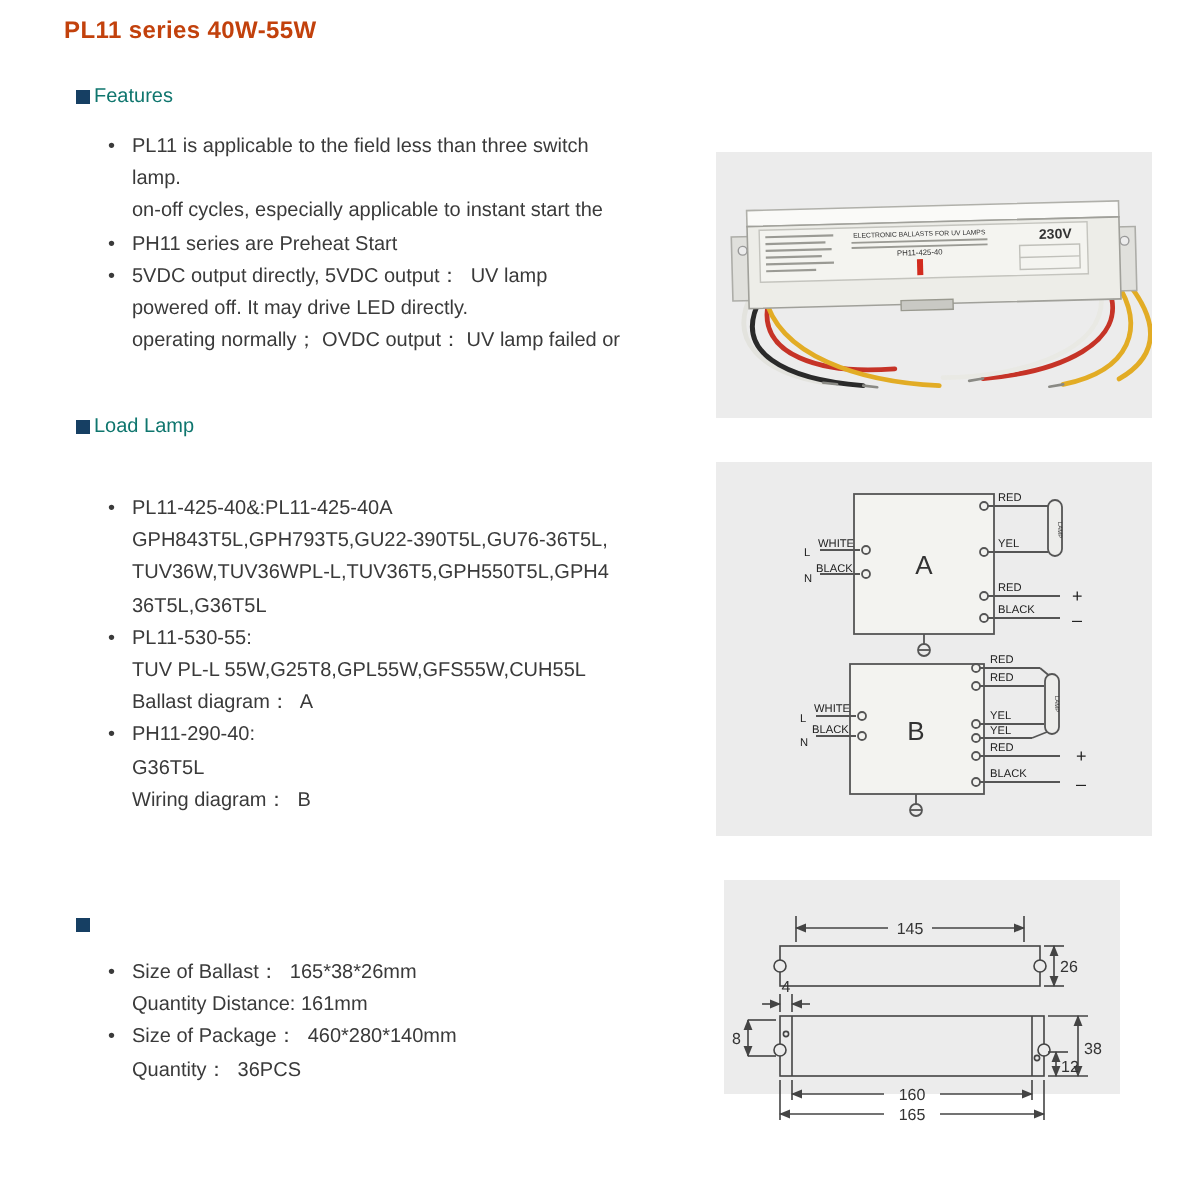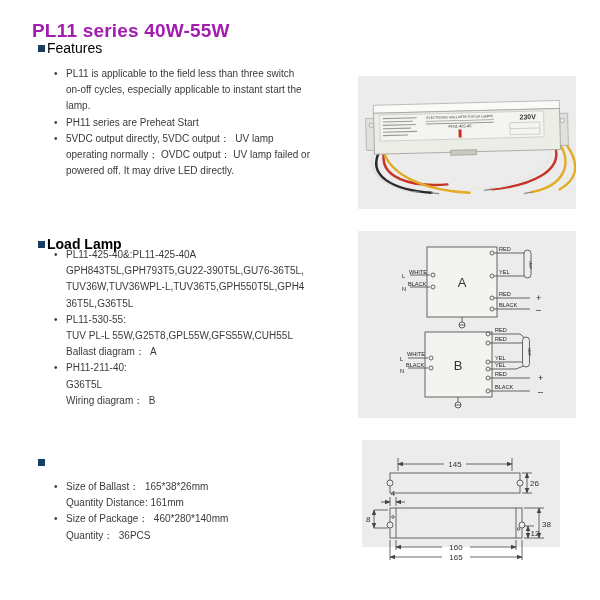--- a/index.html
+++ b/index.html
@@ -1,22 +1,22 @@
 <!DOCTYPE html>
 <html><head>
 <meta charset="utf-8">
 <style>
   html,body{margin:0;padding:0;}
   body{width:600px;height:600px;background:#ffffff;overflow:hidden;
        font-family:"Liberation Sans","DejaVu Sans",sans-serif;color:#3a3a3a;position:relative;}
   .abs{position:absolute;}
-  .title{left:32px;top:20px;font-size:19px;font-weight:bold;color:#a21caf;letter-spacing:.2px;margin:0;}
+  .title{left:32px;top:8px;font-size:12px;font-weight:bold;color:#c2410c;letter-spacing:.2px;margin:0;}
   .sec-h{left:38px;height:16px;display:flex;align-items:center;}
   .sq{width:7px;height:7px;background:#163f63;display:inline-block;margin-right:2px;}
-  .sec-label{font-size:14px;color:#000000;}
+  .sec-label{font-size:10px;color:#0f766e;}
   .tblock{left:54px;width:300px;}
   .line{white-space:pre;font-size:10px;line-height:16.2px;height:16.2px;position:relative;padding-left:12px;}
   .line .bullet{position:absolute;left:0;top:0;}
   .panel{background:#ececec;}
   svg{display:block;}
   svg text{font-family:"Liberation Sans","DejaVu Sans",sans-serif;fill:#333;}
   .wlabel{font-size:5.6px;fill:#222;}
   .wletter{font-size:13px;fill:#333;}
   .wsign{font-size:9px;fill:#222;}
   .dimtxt{font-size:8px;fill:#333;}
@@ -27,30 +27,30 @@
 <h1 class="abs title">PL11 series 40W-55W</h1>
 
 <div class="abs sec-h" style="top:40px;">
   <span class="sq"></span>
   <span class="sec-label">Features</span>
 </div>
 
 <div class="abs tblock" style="top:66px;">
   <div>
     <div class="line"><span class="bullet">•</span><span>PL11 is applicable to the field less than three switch</span></div>
+    <div class="line">lamp.</div>
     <div class="line">on-off cycles, especially applicable to instant start the</div>
-    <div class="line">lamp.</div>
   </div>
   <div>
     <div class="line"><span class="bullet">•</span><span>PH11 series are Preheat Start</span></div>
   </div>
   <div>
     <div class="line"><span class="bullet">•</span><span>5VDC output directly, 5VDC output：  UV lamp</span></div>
+    <div class="line">powered off. It may drive LED directly.</div>
     <div class="line">operating normally； OVDC output： UV lamp failed or</div>
-    <div class="line">powered off. It may drive LED directly.</div>
   </div>
 </div>
 
 <div class="abs panel" style="left:358px;top:76px;width:218px;height:133px;">
   <svg width="218" height="133" viewBox="0 0 218 133">
     <g transform="rotate(-1.5 104 55)">
 
       <g fill="none" stroke-linecap="round">
         <path d="M18,68 C4,92 22,108 52,114" stroke="#e3e3de" stroke-width="2.4"></path>
         <path d="M22,71 C6,98 34,112 72,116" stroke="#2a2a2a" stroke-width="2.4"></path>
@@ -92,39 +92,39 @@
       <text x="102" y="42" text-anchor="middle" font-size="3.4" fill="#444">ELECTRONIC BALLASTS FOR UV LAMPS</text>
       <text x="102" y="51.5" text-anchor="middle" font-size="3.9" fill="#d22b1e">PH11-425-40</text>
       <rect x="100.5" y="53.5" width="3" height="8" fill="#d22b1e"></rect>
       <text x="170" y="45" text-anchor="middle" font-size="7" font-weight="bold" fill="#d22b1e">230V</text>
       <rect x="152" y="48" width="30" height="12" fill="none" stroke="#c0c0ba" stroke-width="0.7"></rect>
       <line x1="152" y1="54" x2="182" y2="54" stroke="#c0c0ba" stroke-width="0.7"></line>
     </g>
   </svg>
 </div>
 
-<div class="abs sec-h" style="top:236px;font-weight:bold;">
+<div class="abs sec-h" style="top:205px;">
   <span class="sq"></span>
   <span class="sec-label">Load Lamp</span>
 </div>
 
 <div class="abs tblock" style="top:247px;">
   <div>
     <div class="line"><span class="bullet">•</span><span>PL11-425-40&amp;:PL11-425-40A</span></div>
     <div class="line">GPH843T5L,GPH793T5,GU22-390T5L,GU76-36T5L,</div>
     <div class="line">TUV36W,TUV36WPL-L,TUV36T5,GPH550T5L,GPH4</div>
     <div class="line">36T5L,G36T5L</div>
   </div>
   <div>
     <div class="line"><span class="bullet">•</span><span>PL11-530-55:</span></div>
     <div class="line">TUV PL-L 55W,G25T8,GPL55W,GFS55W,CUH55L</div>
     <div class="line">Ballast diagram：  A</div>
   </div>
   <div>
-    <div class="line"><span class="bullet">•</span><span>PH11-211-40:</span></div>
+    <div class="line"><span class="bullet">•</span><span>PH11-290-40:</span></div>
     <div class="line">G36T5L</div>
     <div class="line">Wiring diagram：  B</div>
   </div>
 </div>
 
 <div class="abs panel" style="left:358px;top:231px;width:218px;height:187px;">
   <svg width="218" height="187" viewBox="0 0 218 187">
 
     <g stroke="#555" stroke-width="0.9" fill="none">
       <rect x="69" y="16" width="70" height="70" fill="#f3f3f0"></rect>

